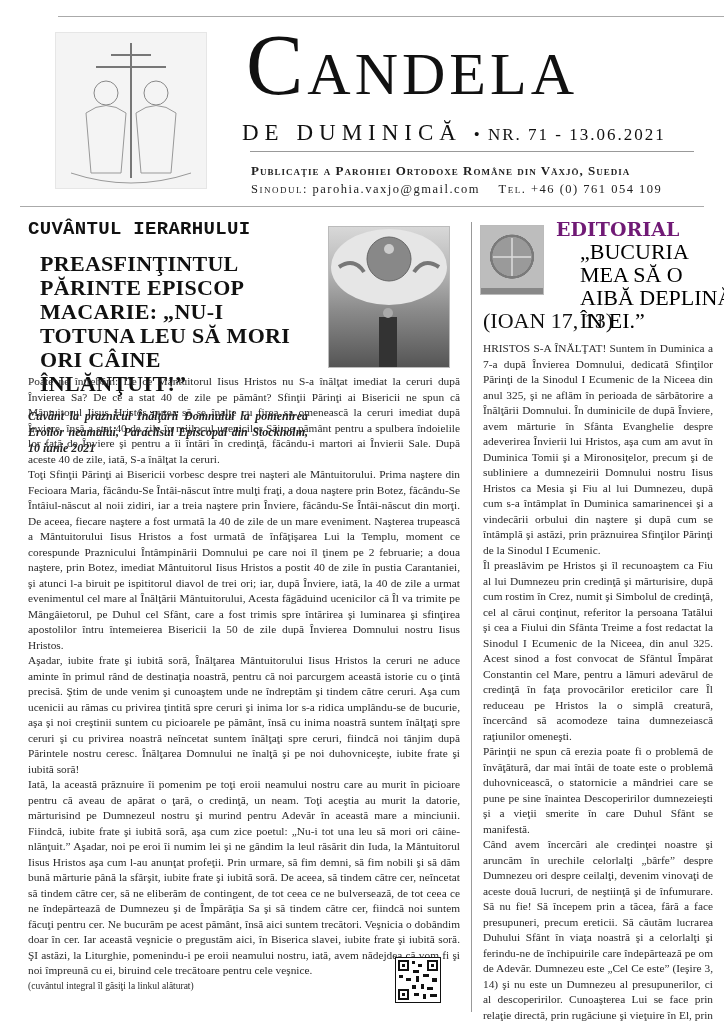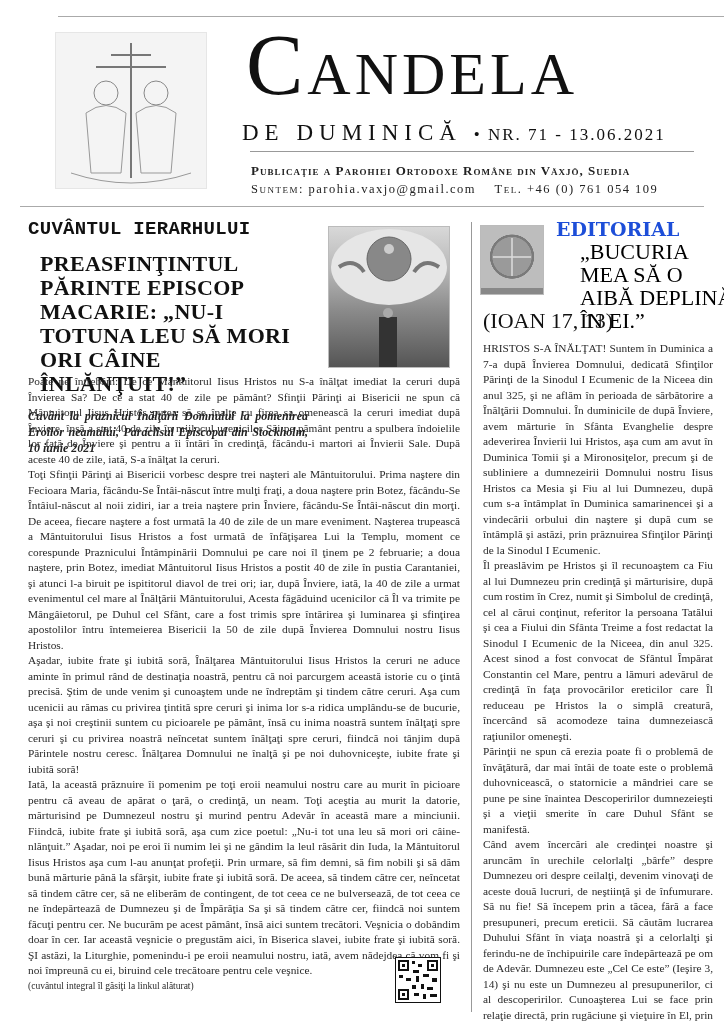--- a/index.html
+++ b/index.html
@@ -17,21 +17,21 @@
   .col-left { position: absolute; left: 28px; top: 218px; width: 432px; }
   .kicker { font-family: Liberation Mono, monospace; font-weight: bold; font-size: 19px; color: #111; letter-spacing: 0.3px; margin: 0; }
   .headline { font-size: 22px; line-height: 24px; color: #111; margin: 12px; width: 270px; letter-spacing: 0.3px; }
   .deck { font-weight: bold; font-size: 12px; line-height: 16px; margin: 6px 0 0 0; width: 280px; text-align: justify; font-style: italic; }
   .ascension-img { position: absolute; left: 328px; top: 226px; width: 120px; height: 140px; background: linear-gradient(180deg,#d8d8d8 0%,#b8b8b8 30%,#8a8a8a 60%,#555 100%); border: 1px solid #bbb; overflow: hidden; }
   .body-left { position: absolute; left: 28px; top: 374px; width: 432px; font-size: 11.35px; line-height: 15.5px; text-align: justify; color: #2a2a2a; }
   .body-left p, .body-right p { margin: 0; }
   .qr { position: absolute; left: 395px; top: 957px; width: 44px; height: 44px; background: repeating-linear-gradient(90deg,#111 0 3px,#fff 3px 5px), #111; border: 1px solid #111; }
   .col-divider { position: absolute; left: 471px; top: 222px; width: 1px; height: 790px; background: #999; }
   .editorial-img { position: absolute; left: 480px; top: 225px; width: 62px; height: 68px; background: radial-gradient(circle at 50% 45%, #9a9a9a 0 40%, #7a7a7a 41% 45%, #bdbdbd 46%); border: 1px solid #bbb; }
-  .ed-kicker { position: absolute; left: 556px; top: 218px; font-family: "DejaVu Serif", serif; font-weight: bold; font-size: 19px; color: #1d4ed8; }
+  .ed-kicker { position: absolute; left: 556px; top: 218px; font-family: "DejaVu Serif", serif; font-weight: bold; font-size: 19px; color: #701a75; }
   .ed-headline { position: absolute; left: 552px; top: 240px; font-size: 22px; line-height: 23px; color: #000000; width: 160px; margin-left: 28px; }
   .ed-headline-cont { position: absolute; left: 483px; top: 308px; font-size: 22px; color: #111; text-align: right; }
   .body-right { position: absolute; left: 483px; top: 341px; width: 230px; font-size: 11.35px; line-height: 15.5px; text-align: justify; color: #2a2a2a; }
 </style>
 </head>
 <body>
 
 <div class="top-rule"></div>
 
 <div class="logo-img">
@@ -48,21 +48,21 @@
 </div>
 
 <div class="masthead-title">Candela</div>
 <div class="masthead-sub">
   <span>DE DUMINICĂ</span>
   <span class="issue">• NR. 71 - 13.06.2021</span>
 </div>
 <div class="mast-rule"></div>
 <div class="pub-line">Publicaţie a Parohiei Ortodoxe Române din Växjö, Suedia</div>
 <div class="contact-line">
-  <span class="sc">Suntem:</span>
+  <span class="sc">Sinodul:</span>
   <span>parohia.vaxjo@gmail.com</span>
   &nbsp;&nbsp;
   <span class="sc">Tel.</span>
   <span>+46 (0) 761 054 109</span>
 </div>
 
 <div class="section-rule"></div>
 
 <div class="col-left">
   <h2 class="kicker">CUVÂNTUL IERARHULUI</h2>

